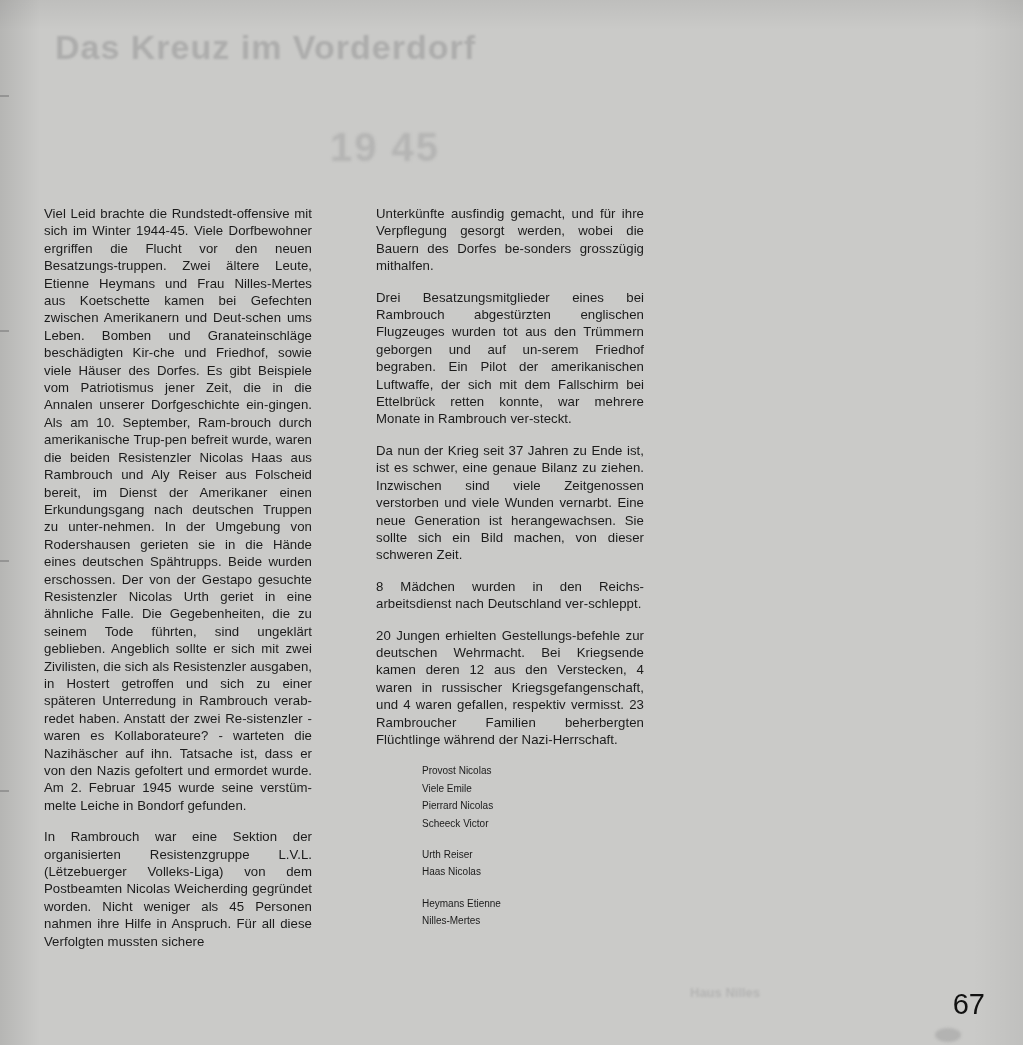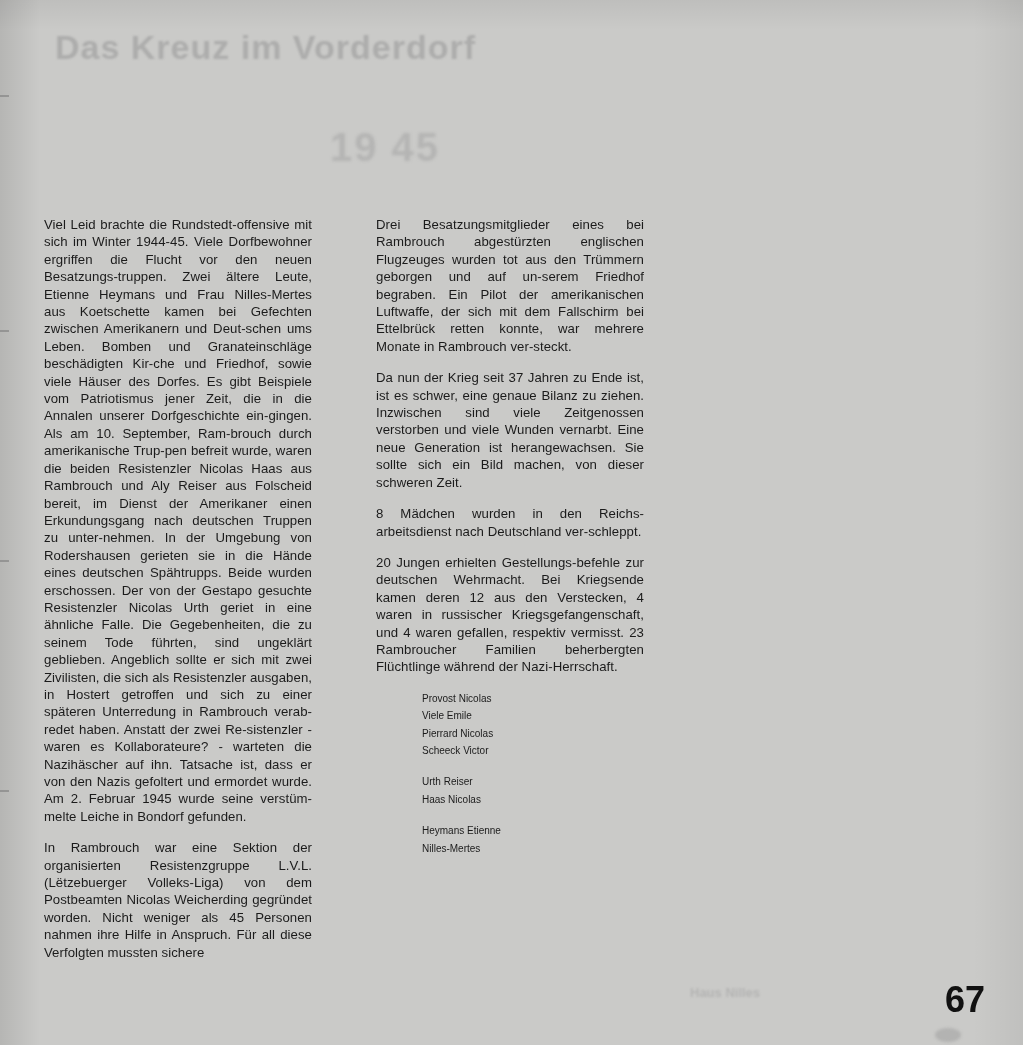--- a/index.html
+++ b/index.html
@@ -80,21 +80,20 @@
     background: rgba(120,120,120,0.55);
   }
 
   .columns {
     position: absolute;
     left: 44px;
     top: 205px;
     width: 600px;
     display: flex;
     gap: 64px;
-    margin-top: 11px;
   }
   .col {
     width: 276px;
   }
   .col p {
     margin: 0 0 14px 0;
     font-size: 13.2px;
     line-height: 17.4px;
     color: #1b1b1b;
     text-align: justify;
@@ -118,22 +117,22 @@
     font-size: 10px;
     line-height: 17.4px;
     color: #1b1b1b;
     font-weight: 500;
   }
 
   .page-number {
     position: absolute;
     right: 38px;
     bottom: 24px;
-    font-size: 36px;
-    font-weight: bold;
+    font-size: 29px;
+    font-weight: normal;
     color: #111;
   }
 </style>
 </head>
 <body>
 
 <div class="page">
 
   <div class="ghost-title">Das Kreuz im Vorderdorf</div>
   <div class="ghost-sub">19 45</div>
@@ -146,20 +145,21 @@
   <div class="edge-mark" style="top:790px;"></div>
 
   <div class="columns">
 
     <div class="col left">
       <p>Viel Leid brachte die Rundstedt-offensive mit sich im Winter 1944-45. Viele Dorfbewohner ergriffen die Flucht vor den neuen Besatzungs-truppen. Zwei ältere Leute, Etienne Heymans und Frau Nilles-Mertes aus Koetschette kamen bei Gefechten zwischen Amerikanern und Deut-schen ums Leben. Bomben und Granateinschläge beschädigten Kir-che und Friedhof, sowie viele Häuser des Dorfes. Es gibt Beispiele vom Patriotismus jener Zeit, die in die Annalen unserer Dorfgeschichte ein-gingen. Als am 10. September, Ram-brouch durch amerikanische Trup-pen befreit wurde, waren die beiden Resistenzler Nicolas Haas aus Rambrouch und Aly Reiser aus Folscheid bereit, im Dienst der Amerikaner einen Erkundungsgang nach deutschen Truppen zu unter-nehmen. In der Umgebung von Rodershausen gerieten sie in die Hände eines deutschen Spähtrupps. Beide wurden erschossen. Der von der Gestapo gesuchte Resistenzler Nicolas Urth geriet in eine ähnliche Falle. Die Gegebenheiten, die zu seinem Tode führten, sind ungeklärt geblieben. Angeblich sollte er sich mit zwei Zivilisten, die sich als Resistenzler ausgaben, in Hostert getroffen und sich zu einer späteren Unterredung in Rambrouch verab-redet haben. Anstatt der zwei Re-sistenzler - waren es Kollaborateure? - warteten die Nazihäscher auf ihn. Tatsache ist, dass er von den Nazis gefoltert und ermordet wurde. Am 2. Februar 1945 wurde seine verstüm-melte Leiche in Bondorf gefunden.</p>
       <p>In Rambrouch war eine Sektion der organisierten Resistenzgruppe L.V.L. (Lëtzebuerger Volleks-Liga) von dem Postbeamten Nicolas Weicherding gegründet worden. Nicht weniger als 45 Personen nahmen ihre Hilfe in Anspruch. Für all diese Verfolgten mussten sichere</p>
     </div>
 
     <div class="col right">
+      <p>Unterkünfte ausfindig gemacht, und für ihre Verpflegung gesorgt werden, wobei die Bauern des Dorfes be-sonders grosszügig mithalfen.</p>
       <p>Drei Besatzungsmitglieder eines bei Rambrouch abgestürzten englischen Flugzeuges wurden tot aus den Trümmern geborgen und auf un-serem Friedhof begraben. Ein Pilot der amerikanischen Luftwaffe, der sich mit dem Fallschirm bei Ettelbrück retten konnte, war mehrere Monate in Rambrouch ver-steckt.</p>
       <p>Da nun der Krieg seit 37 Jahren zu Ende ist, ist es schwer, eine genaue Bilanz zu ziehen. Inzwischen sind viele Zeitgenossen verstorben und viele Wunden vernarbt. Eine neue Generation ist herangewachsen. Sie sollte sich ein Bild machen, von dieser schweren Zeit.</p>
       <p>8 Mädchen wurden in den Reichs-arbeitsdienst nach Deutschland ver-schleppt.</p>
       <p>20 Jungen erhielten Gestellungs-befehle zur deutschen Wehrmacht. Bei Kriegsende kamen deren 12 aus den Verstecken, 4 waren in russischer Kriegsgefangenschaft, und 4 waren gefallen, respektiv vermisst. 23 Rambroucher Familien beherbergten Flüchtlinge während der Nazi-Herrschaft.</p>
 
       <div class="names-block">
         <div class="names-group">
           <div>Provost Nicolas</div>
           <div>Viele Emile</div>
           <div>Pierrard Nicolas</div>

